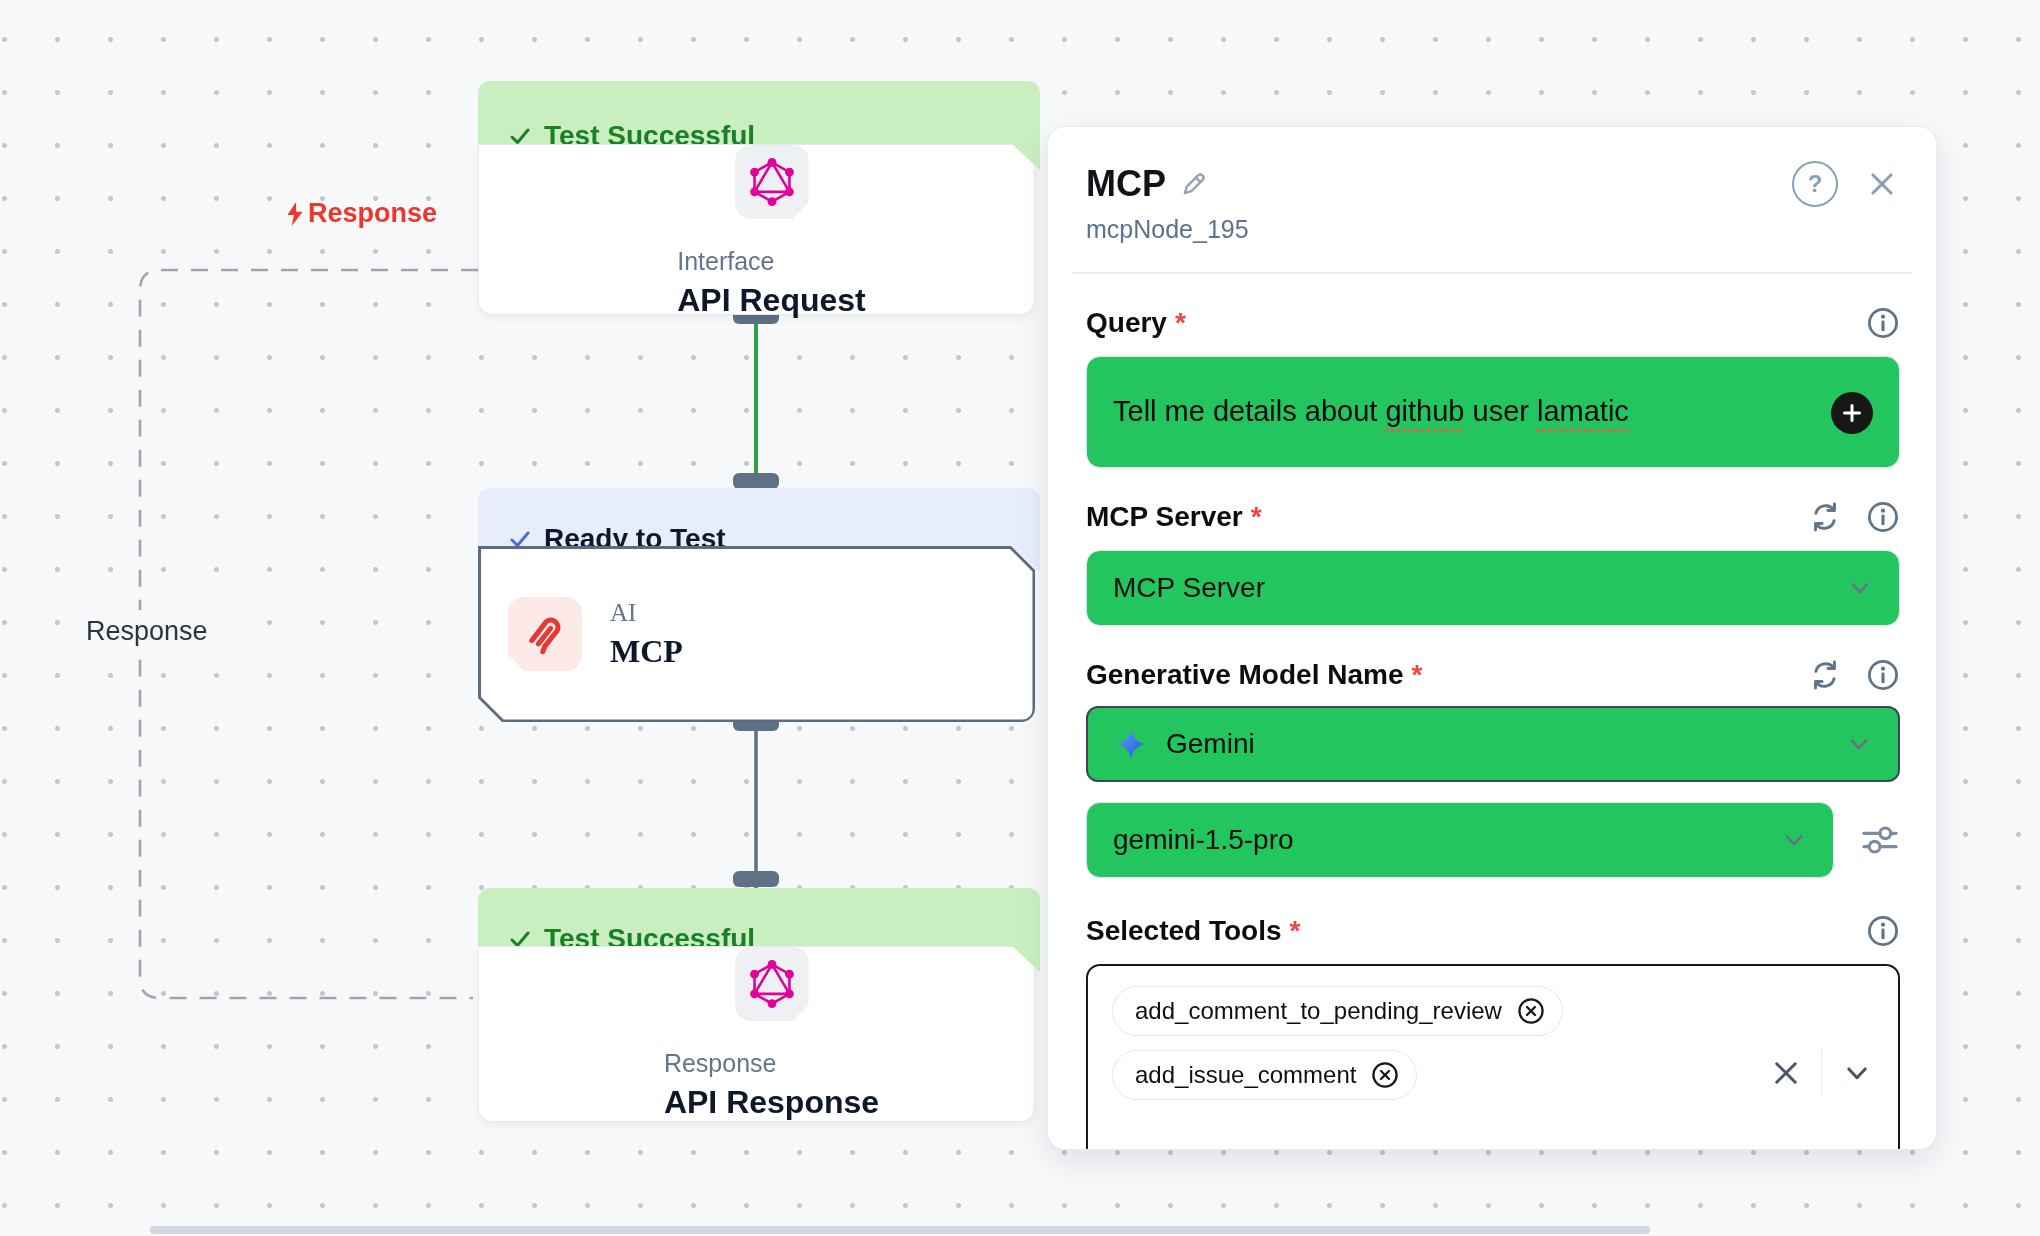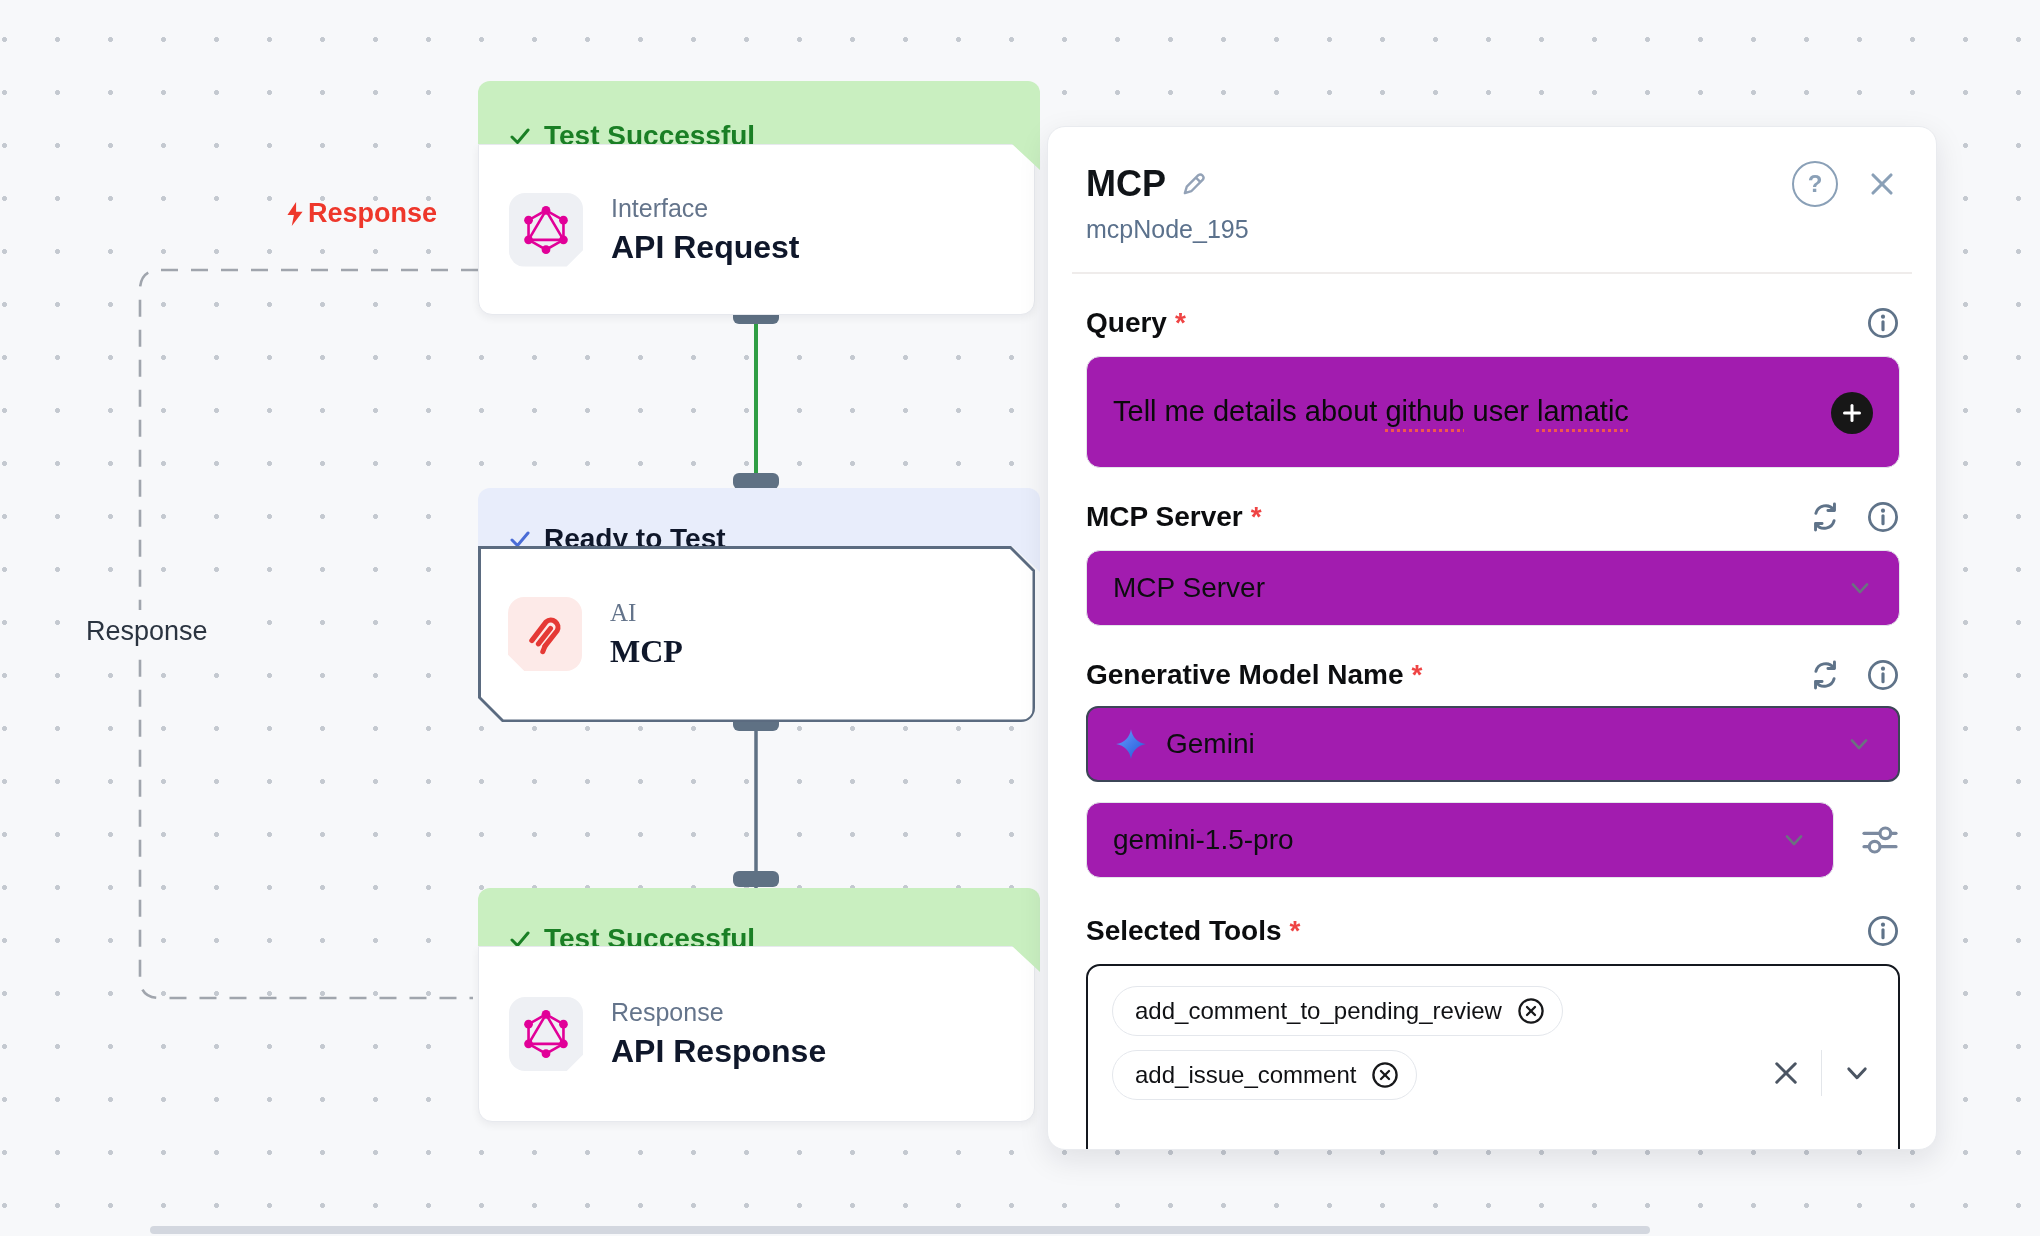--- a/index.html
+++ b/index.html
@@ -23,21 +23,21 @@
      border-radius:12px 12px 0 0;
      clip-path:polygon(0 0,100% 0,100% 100%,calc(100% - 28px) 63px,0 63px);
      display:flex;align-items:center;gap:12px;padding-left:30px;box-sizing:border-box;
      font-size:28px;font-weight:700;}
   .banner .check{margin-top:21px;} .banner span{margin-top:21px;}
   .banner.success{background:#c9efc0;color:#1a7f25;text-decoration:underline;}
   .banner.ready{background:#e8edfb;color:#0f172a;}
   .card{position:absolute;left:0;top:63px;width:557px;box-sizing:border-box;
      background:#ffffff;border:1.5px solid #e7e9ee;border-radius:0 0 14px 14px;
      box-shadow:0 3px 8px rgba(15,23,42,.06);z-index:2;
-     display:flex;align-items:center;gap:28px;padding-left:30px;}
+     display:flex;align-items:center;gap:28px;padding-left:30px;flex-direction:column;}
   .card.h1{height:171px;} .card.h3{height:176px;}
   .tile{width:74px;height:74px;border-radius:16px;display:flex;align-items:center;justify-content:center;flex:0 0 auto;}
   .tile.gray{background:#eef0f4;clip-path:polygon(0 0,100% 0,100% 78%,78% 100%,0 100%);}
   .tile.red{background:#fdeae8;clip-path:polygon(0 0,100% 0,100% 100%,22% 100%,0 78%);}
   .ntexts{display:flex;flex-direction:column;gap:6px;}
   .ncat{font-size:25px;color:#64748b;}
   .ntitle{font-size:32px;font-weight:700;color:#0f172a;}
 
   
   .sel-wrap{position:absolute;left:0;top:58px;width:557px;height:176px;background:#5b6b80;
@@ -60,21 +60,21 @@
   .help-btn{width:42px;height:42px;border:2.5px solid #8aa0b7;border-radius:50%;
      color:#8aa0b7;font-size:24px;font-weight:700;display:flex;align-items:center;justify-content:center;cursor:pointer;}
   .subtitle{margin-top:8px;font-size:25px;color:#5b718c;}
   .divider{margin:28px -12px 0 -14px;height:1.5px;background:#efeceb;}
   .label-row{display:flex;align-items:center;margin-top:32px;}
   .field-label{font-size:28px;font-weight:700;color:#0c0d0f;}
   .req{color:#ef4444;font-size:28px;font-weight:700;margin-left:8px;}
   .row-icons{margin-left:auto;display:flex;align-items:center;gap:24px;}
   .icon-btn{cursor:pointer;display:flex;}
   .input-box{margin-top:16px;border:1.5px solid #e3e6ea;border-radius:14px;box-sizing:border-box;
-     display:flex;align-items:center;position:relative;background:#a21caf;}
+     display:flex;align-items:center;position:relative;background:#22c55e;}
   .query-box{height:112px;padding:0 26px;}
   .query-text{font-size:29px;color:#0a0a0a;}
   .squiggle{text-decoration:underline;text-decoration-style:dotted;text-decoration-color:#f1574d;
      text-decoration-thickness:3px;text-underline-offset:8px;}
   .plus-btn{position:absolute;right:26px;top:35px;width:42px;height:42px;border-radius:50%;
      background:#171717;display:flex;align-items:center;justify-content:center;cursor:pointer;}
   .select{height:76px;padding:0 26px;cursor:pointer;}
   .select .val{font-size:28px;color:#0c0d0f;}
   .select .chev{margin-left:auto;}
   .select.dark{border:2.5px solid #3c4657;border-radius:12px;}

